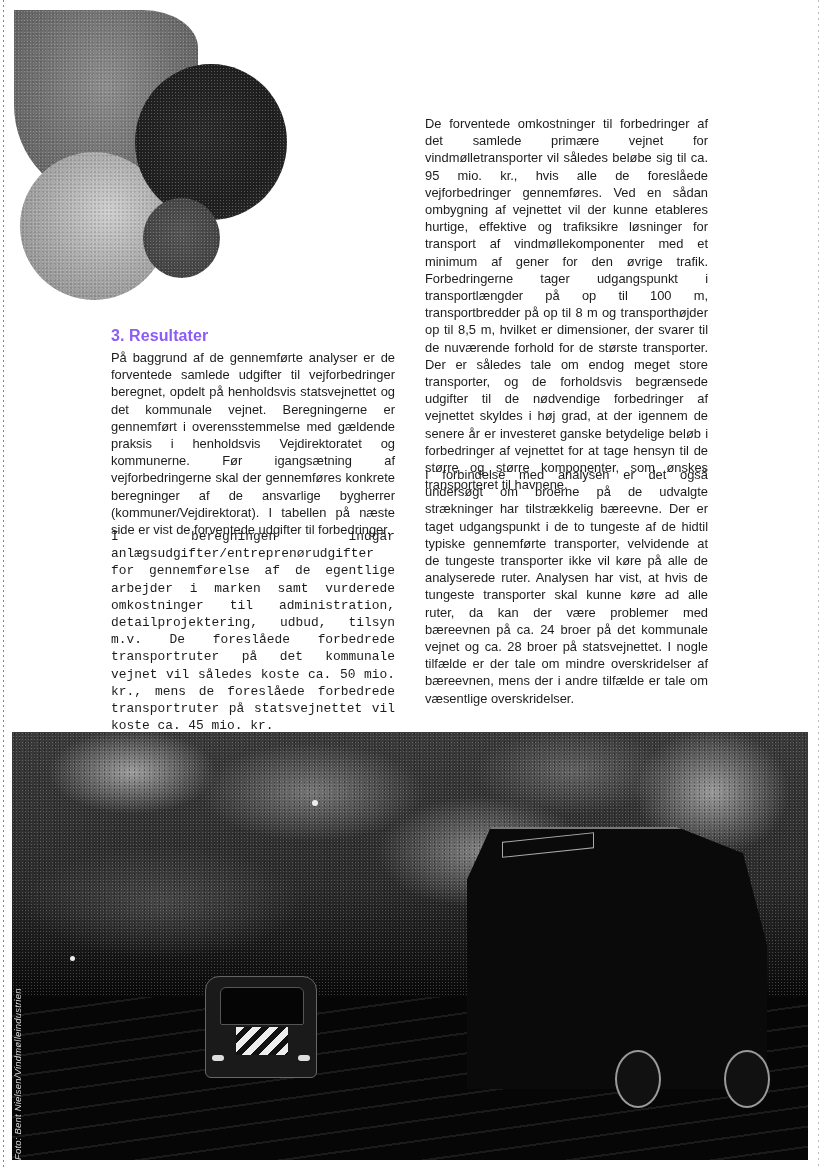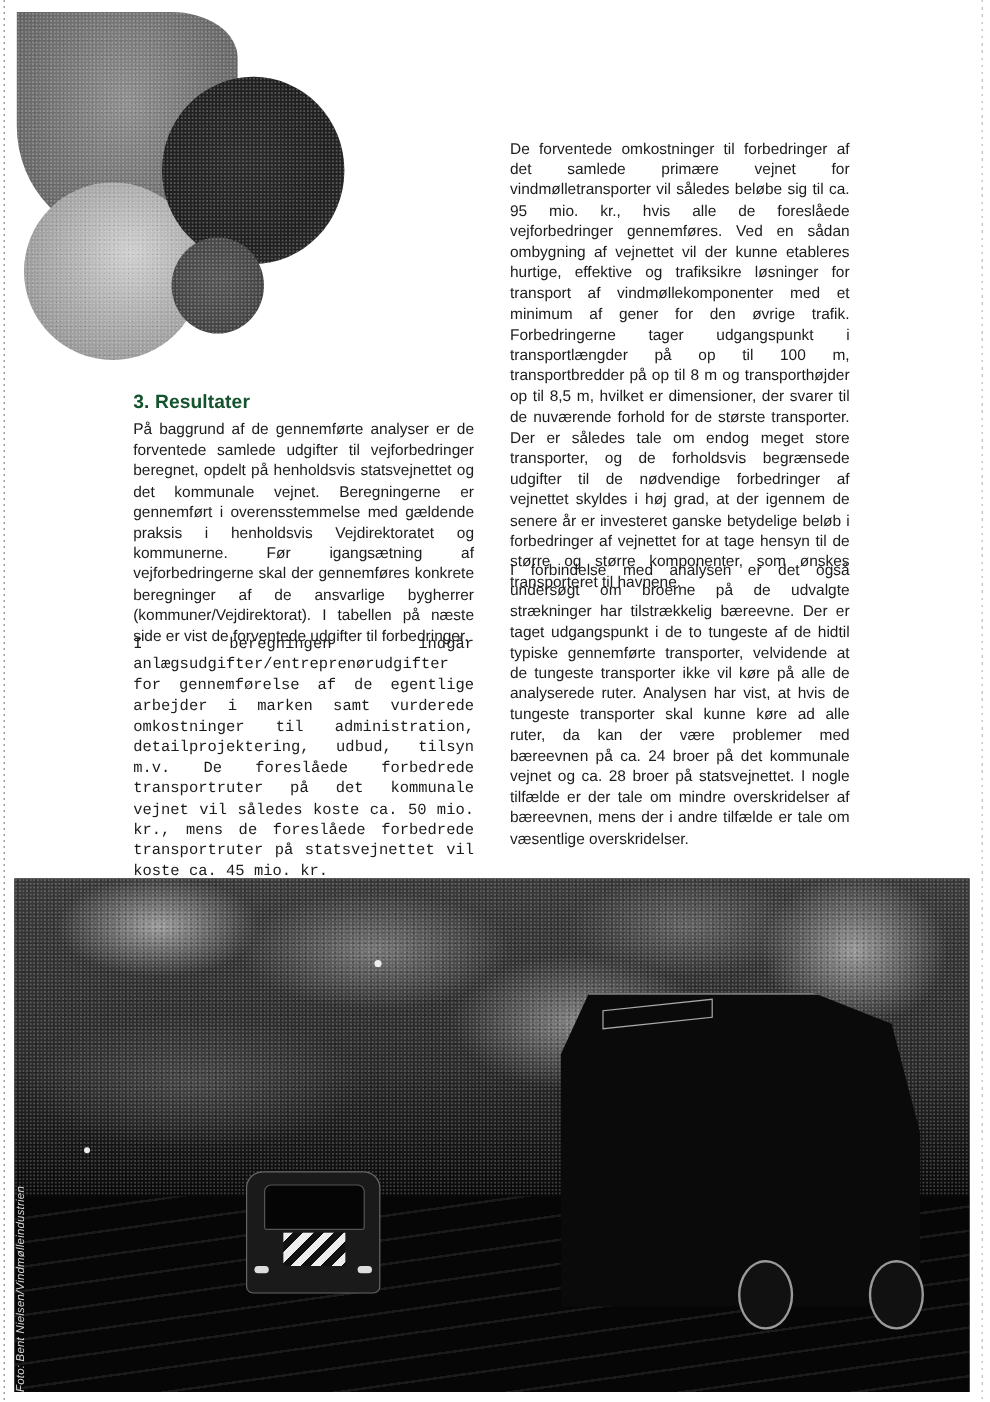--- a/index.html
+++ b/index.html
@@ -41,21 +41,21 @@
     position: absolute; inset: 0; border-radius: inherit;
     background-image:
       radial-gradient(circle, rgba(255,255,255,0.25) 0.6px, transparent 0.8px),
       radial-gradient(circle, rgba(0,0,0,0.25) 0.6px, transparent 0.8px);
     background-size: 3px 3px, 4px 4px;
     background-position: 0 0, 1px 2px;
   }
 
   .heading {
     position: absolute; left: 111px; top: 314px;
-    font-size: 16px; font-weight: bold; letter-spacing: 0.1px; color: #14532d;
+    font-size: 16px; font-weight: bold; letter-spacing: 0.1px; color: #8b5cf6;
   }
   .col {
     position: absolute; font-size: 12.9px; line-height: 17.2px; text-align: justify;
     hyphens: manual; color: #1c1c1c;
   }
   .col p { margin: 0; }
   .p-l1 { position: absolute; left: 111px; top: 349px; width: 284px; }
   .p-l2 { position: absolute; left: 111px; top: 528px; width: 284px; font-family: Liberation Mono, monospace; }
   .p-r1 { position: absolute; left: 425px; top: 115px; width: 283px; }
   .p-r2 { position: absolute; left: 425px; top: 466px; width: 283px; }

